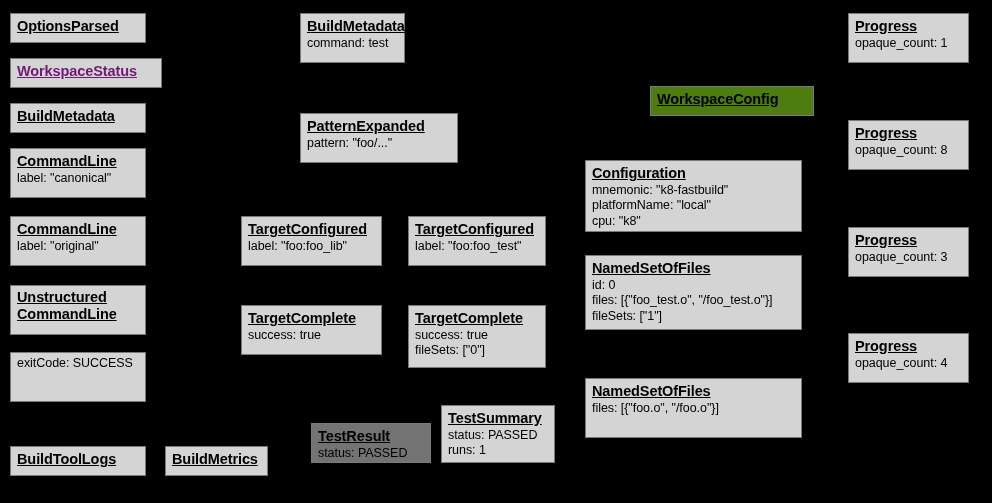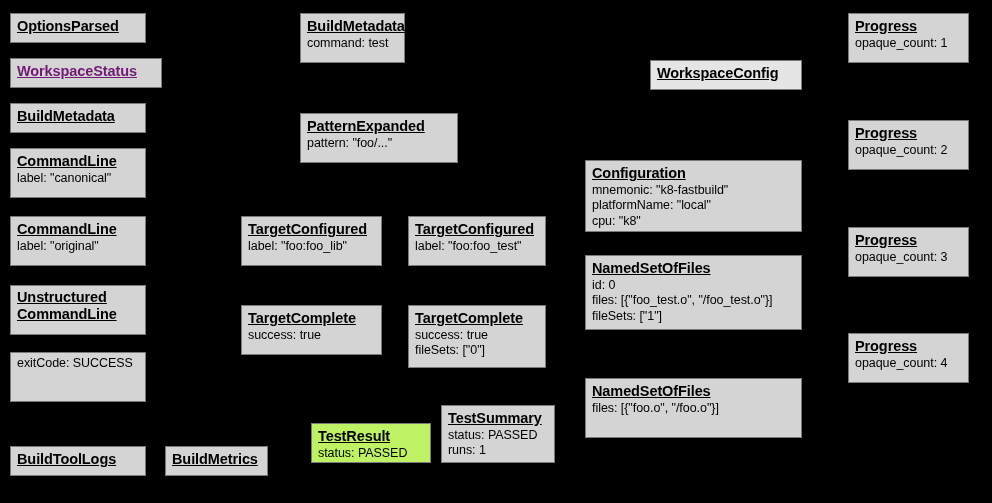--- a/index.html
+++ b/index.html
@@ -60,33 +60,33 @@
       <div><span class="node-title">BuildMetadata</span></div>
       <div class="node-fields"><div>command: test</div></div>
     </div>
     <div class="node" style="left: 848px; top: 13px; width: 121px; height: 50px; background: rgb(212, 212, 212); border-color: rgb(122, 122, 122); color: rgb(0, 0, 0);">
       <div><span class="node-title">Progress</span></div>
       <div class="node-fields"><div>opaque_count: 1</div></div>
     </div>
     <div class="node title-only" style="left: 10px; top: 58px; width: 152px; height: 30px; background: rgb(212, 212, 212); border-color: rgb(122, 122, 122); color: #701a75;">
       <div><span class="node-title">WorkspaceStatus</span></div>
     </div>
-    <div class="node title-only" style="left: 650px; top: 60px; width: 152px; height: 30px; background: #e5e5e5; border-color: rgb(122, 122, 122); color: rgb(0, 0, 0);">
+    <div class="node title-only" style="left: 650px; top: 86px; width: 164px; height: 30px; background: #4d7c0f; border-color: rgb(122, 122, 122); color: rgb(0, 0, 0);">
       <div><span class="node-title">WorkspaceConfig</span></div>
     </div>
     <div class="node title-only" style="left: 10px; top: 103px; width: 136px; height: 30px; background: rgb(212, 212, 212); border-color: rgb(122, 122, 122); color: rgb(0, 0, 0);">
       <div><span class="node-title">BuildMetadata</span></div>
     </div>
     <div class="node" style="left: 300px; top: 113px; width: 158px; height: 50px; background: rgb(212, 212, 212); border-color: rgb(122, 122, 122); color: rgb(0, 0, 0);">
       <div><span class="node-title">PatternExpanded</span></div>
       <div class="node-fields"><div>pattern: "foo/..."</div></div>
     </div>
     <div class="node" style="left: 848px; top: 120px; width: 121px; height: 50px; background: rgb(212, 212, 212); border-color: rgb(122, 122, 122); color: rgb(0, 0, 0);">
       <div><span class="node-title">Progress</span></div>
-      <div class="node-fields"><div>opaque_count: 2</div></div>
+      <div class="node-fields"><div>opaque_count: 8</div></div>
     </div>
     <div class="node" style="left: 10px; top: 148px; width: 136px; height: 50px; background: rgb(212, 212, 212); border-color: rgb(122, 122, 122); color: rgb(0, 0, 0);">
       <div><span class="node-title">CommandLine</span></div>
       <div class="node-fields"><div>label: "canonical"</div></div>
     </div>
     <div class="node" style="left: 585px; top: 160px; width: 217px; height: 72px; background: rgb(212, 212, 212); border-color: rgb(122, 122, 122); color: rgb(0, 0, 0);">
       <div><span class="node-title">Configuration</span></div>
       <div class="node-fields"><div>mnemonic: "k8-fastbuild"</div><div>platformName: "local"</div><div>cpu: "k8"</div></div>
     </div>
     <div class="node" style="left: 10px; top: 216px; width: 136px; height: 50px; background: rgb(212, 212, 212); border-color: rgb(122, 122, 122); color: rgb(0, 0, 0);">
@@ -129,21 +129,21 @@
       <div class="node-fields"><div>exitCode: SUCCESS</div></div>
     </div>
     <div class="node" style="left: 585px; top: 378px; width: 217px; height: 60px; background: rgb(212, 212, 212); border-color: rgb(122, 122, 122); color: rgb(0, 0, 0);">
       <div><span class="node-title">NamedSetOfFiles</span></div>
       <div class="node-fields"><div>files: [{"foo.o", "/foo.o"}]</div></div>
     </div>
     <div class="node" style="left: 441px; top: 405px; width: 114px; height: 58px; background: rgb(212, 212, 212); border-color: rgb(122, 122, 122); color: rgb(0, 0, 0);">
       <div><span class="node-title">TestSummary</span></div>
       <div class="node-fields"><div>status: PASSED</div><div>runs: 1</div></div>
     </div>
-    <div class="node" style="left: 311px; top: 423px; width: 120px; height: 40px; background: #bef264; border-color: rgb(122, 122, 122); color: rgb(0, 0, 0);">
+    <div class="node" style="left: 311px; top: 423px; width: 120px; height: 40px; background: #737373; border-color: rgb(122, 122, 122); color: rgb(0, 0, 0);">
       <div><span class="node-title">TestResult</span></div>
       <div class="node-fields"><div>status: PASSED</div></div>
     </div>
     <div class="node title-only" style="left: 165px; top: 446px; width: 103px; height: 30px; background: rgb(212, 212, 212); border-color: rgb(122, 122, 122); color: rgb(0, 0, 0);">
       <div><span class="node-title">BuildMetrics</span></div>
     </div>
     <div class="node title-only" style="left: 10px; top: 446px; width: 136px; height: 30px; background: rgb(212, 212, 212); border-color: rgb(122, 122, 122); color: rgb(0, 0, 0);">
       <div><span class="node-title">BuildToolLogs</span></div>
     </div>
   </div>

